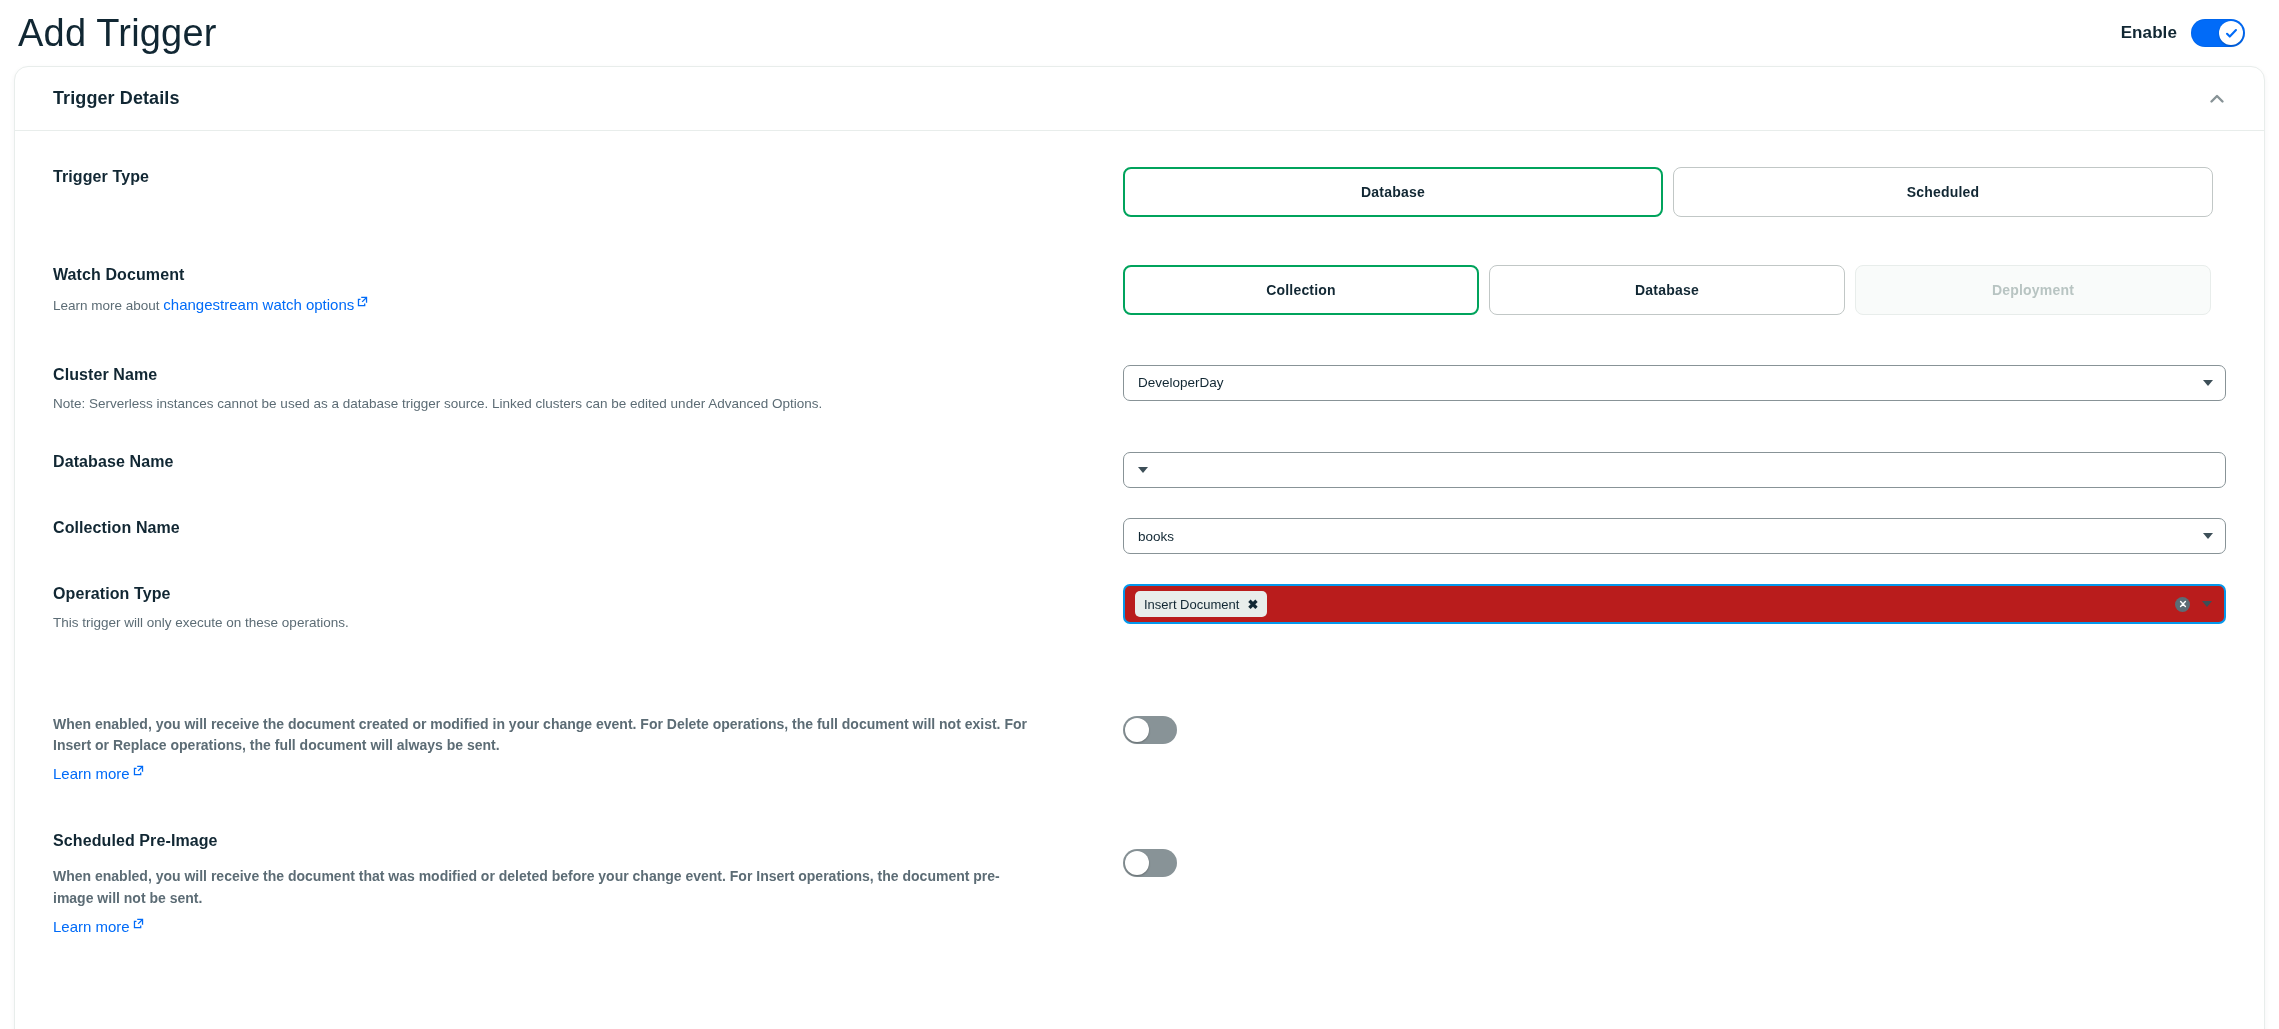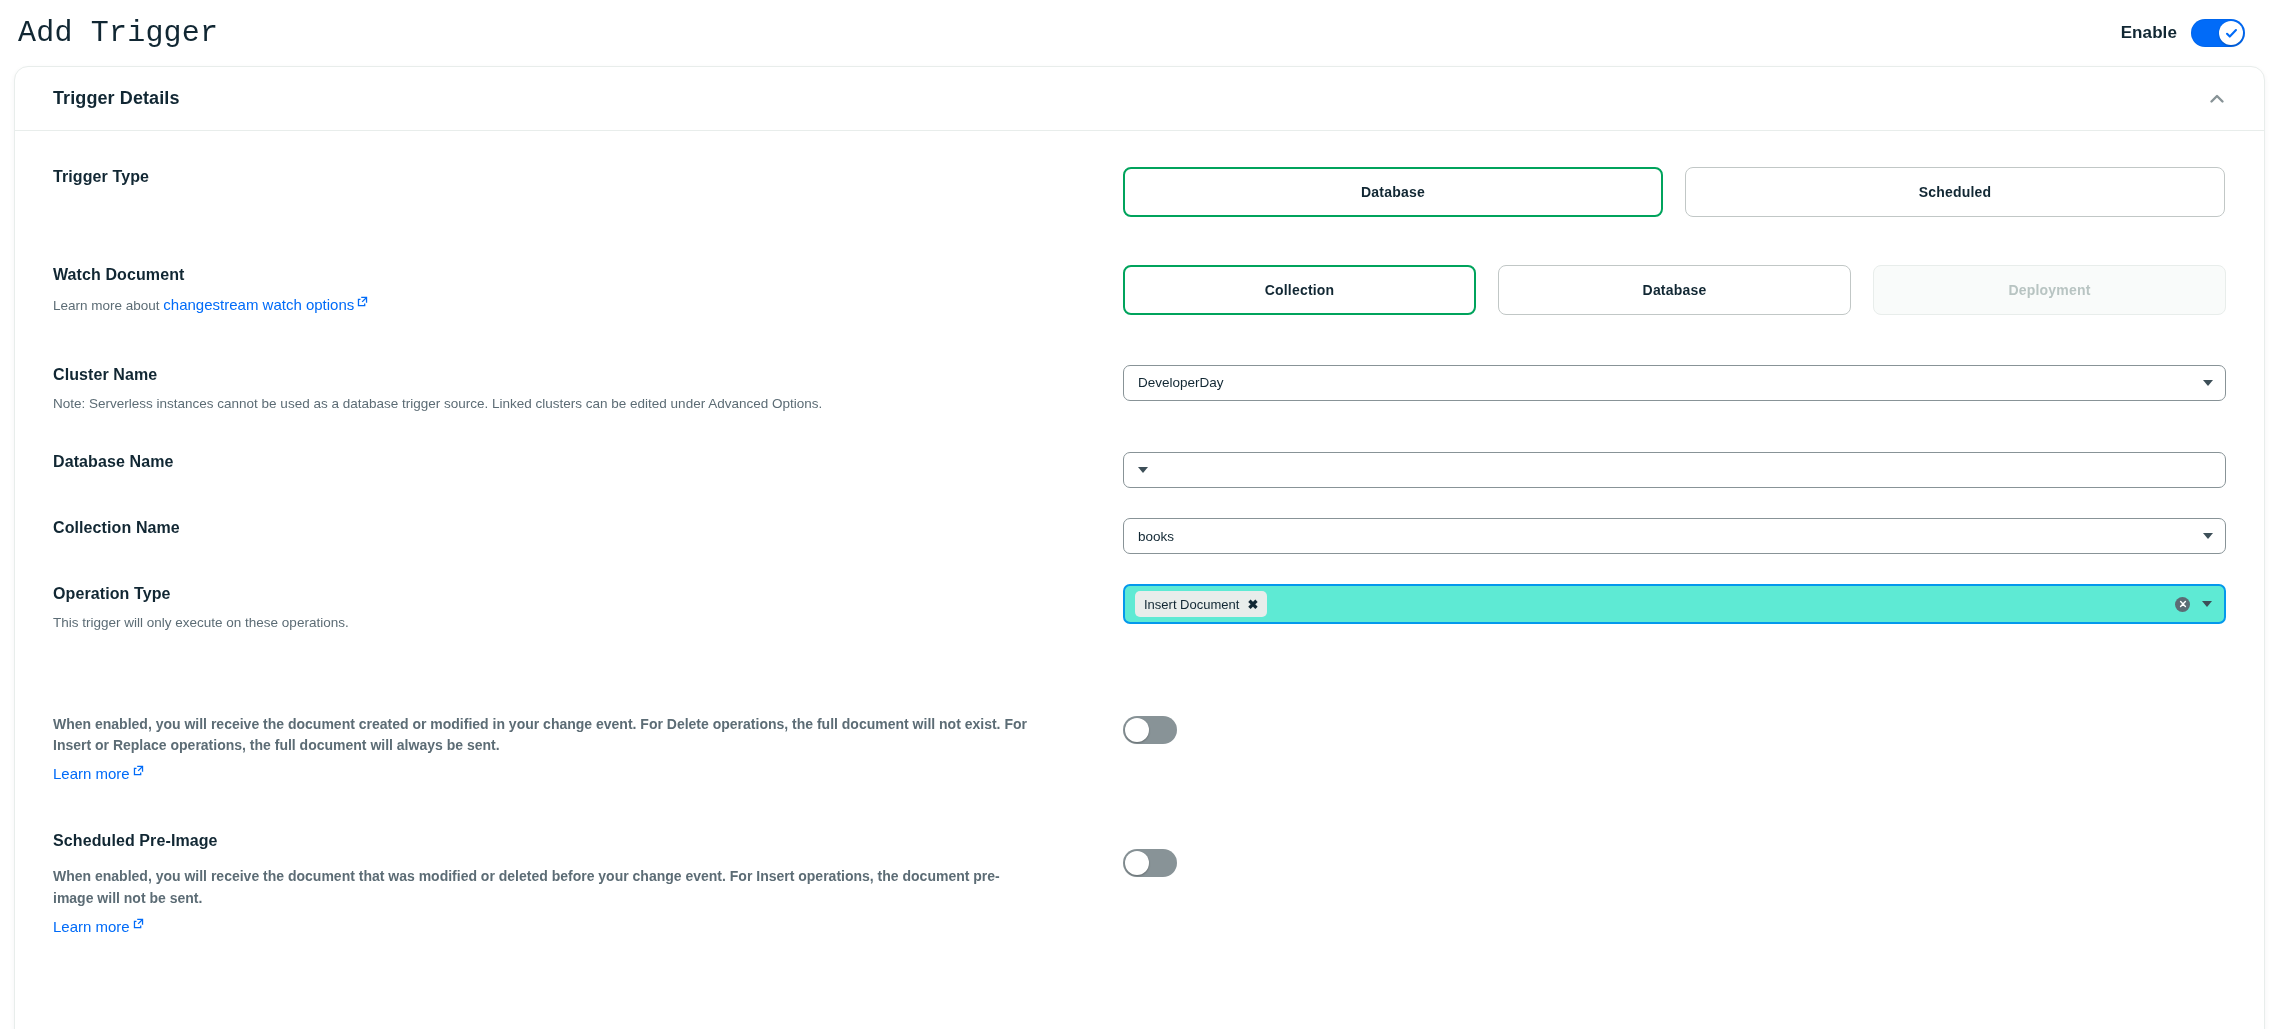--- a/index.html
+++ b/index.html
@@ -12,22 +12,22 @@
   }
   .page { width: 2279px; height: 1029px; position: relative; overflow: hidden; }
 
   
   .topbar {
     height: 66px;
     display: flex; align-items: center; justify-content: space-between;
     padding: 0 34px 0 14px;
   }
   .page-title {
-    font-family: Liberation Mono, monospace;
-    font-size: 30px;
+    font-family: Liberation Sans, sans-serif;
+    font-size: 38px;
     color: #112733;
     letter-spacing: .2px;
     font-weight: 400;
     line-height: 1;
     padding-left: 4px;
   }
   .enable-wrap { display: flex; align-items: center; gap: 14px; }
   .enable-label {
     font-size: 17px; font-weight: 700; color: #112733; letter-spacing: .1px;
   }
@@ -101,21 +101,21 @@
     font-weight: bold;
   }
   a.link {
     color: #016BF8; text-decoration: none; font-size: 15px;
     display: inline-flex; align-items: flex-start; gap: 3px;
   }
   a.link .ext { width: 11px; height: 11px; position: relative; top: -3px; display:block;}
   .learn-more { margin-top: 8px; }
 
   
-  .seg-group { display: flex; gap: 22px; }
+  .seg-group { display: flex; gap: 10px; }
   .seg {
     height: 50px; border-radius: 8px;
     display: flex; align-items: center; justify-content: center;
     font-size: 14px; font-weight: 700; color: #112733;
     background: #fff; border: 1px solid #C1C7C6;
     cursor: pointer; letter-spacing: .2px;
   }
   .seg.selected { border: 2px solid #00A35C; }
   .seg.disabled {
     background: #F9FBFA; border: 1px solid #E8EDEB; color: #B8C4C2; cursor: default;
@@ -129,21 +129,21 @@
     background: #fff; display: flex; align-items: center;
     padding: 0 12px 0 14px; cursor: pointer;
   }
   .select .val { font-size: 13.5px; color: #112733; flex: 1; }
   .caret { width: 0; height: 0; border-left: 5px solid transparent;
            border-right: 5px solid transparent; border-top: 6px solid #3D4F58; flex: none; }
 
   
   .multiselect {
     min-height: 40px; border: 2px solid #0498EC; border-radius: 7px;
-    background: #5eead4; display: flex; align-items: center;
+    background: #b91c1c; display: flex; align-items: center;
     padding: 0 12px 0 10px; cursor: text;
   }
   .chips { flex: 1; display: flex; align-items: center; gap: 6px; }
   .chip {
     background: #E8EDEB; border-radius: 5px; height: 26px;
     display: inline-flex; align-items: center; gap: 8px;
     padding: 0 9px; font-size: 13px; color: #112733;
   }
   .chip .x { font-size: 13px; font-weight: 700; color: #112733; cursor: pointer; line-height: 1; }
   .ms-actions { display: flex; align-items: center; gap: 12px; flex: none; }

